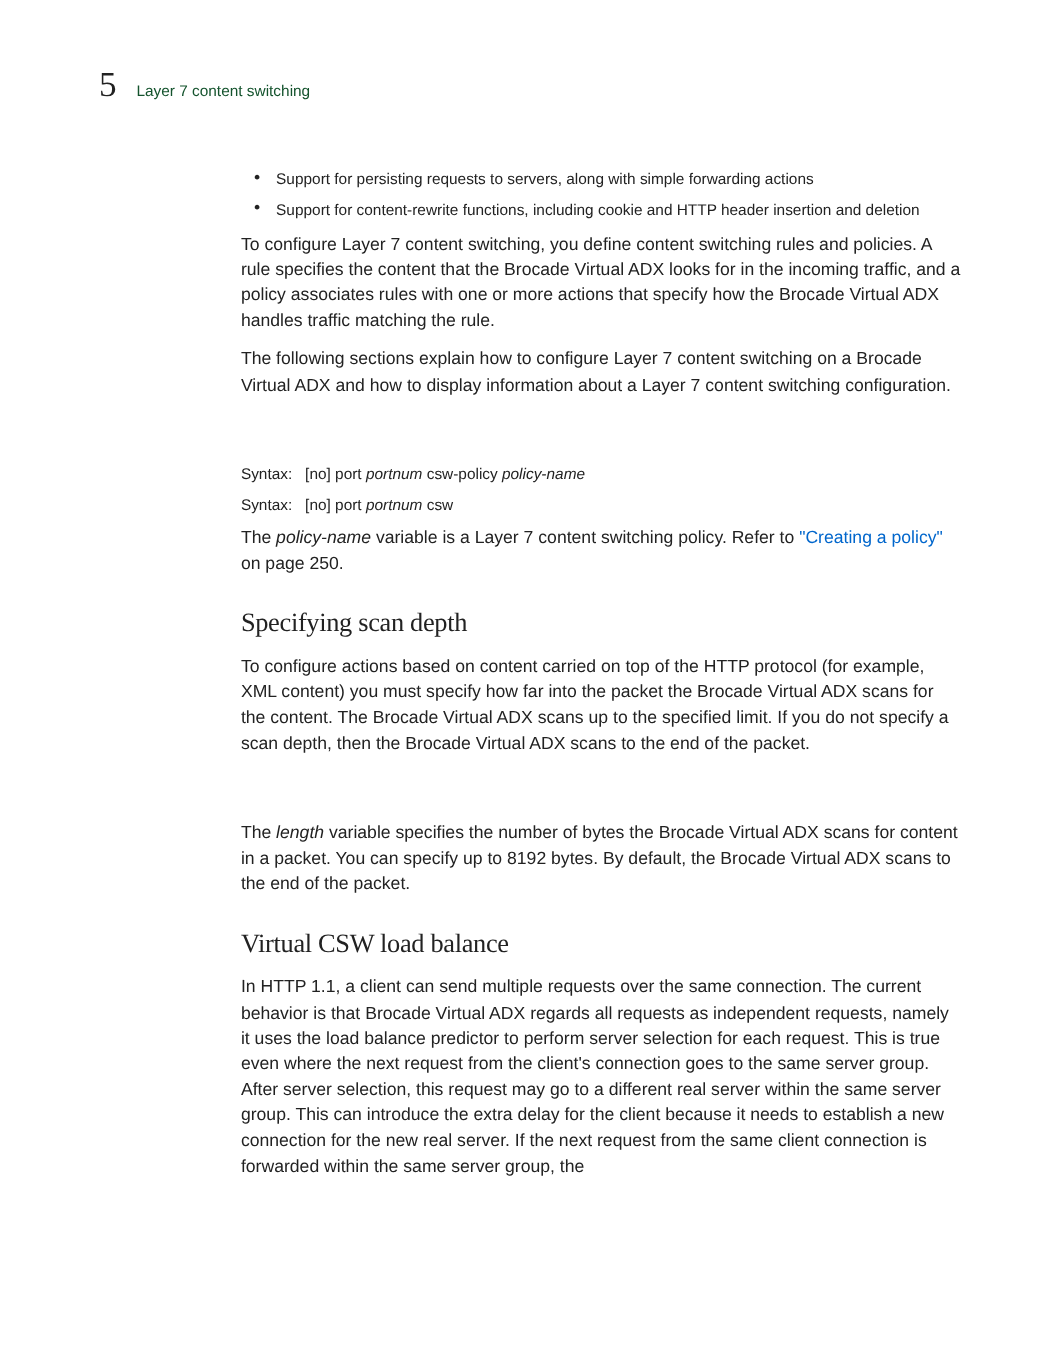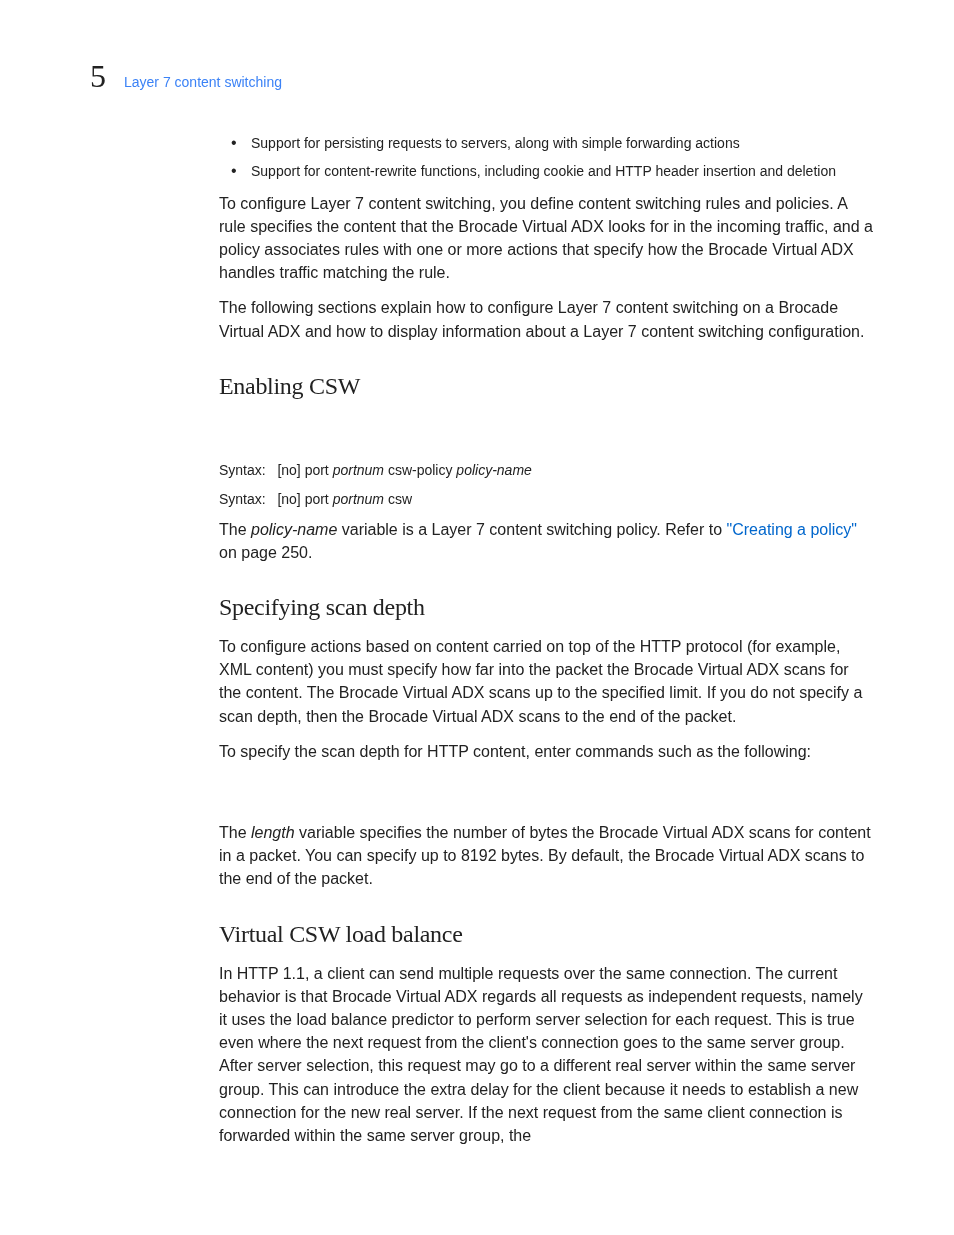--- a/index.html
+++ b/index.html
@@ -20,25 +20,25 @@
     align-items: baseline;
     gap: 18px;
   }
   .chapter-num {
     font-family: Georgia, 'Times New Roman', serif;
     font-size: 32px;
     font-weight: 400;
   }
   .chapter-title {
     font-size: 14px;
-    color: #3b82f6;
+    color: #14532d;
   }
   .content {
     position: absolute;
-    top: 133px;
+    top: 152px;
     left: 219px;
     right: 80px;
   }
   ul.bullets {
     list-style: none;
     margin-bottom: 10px;
   }
   ul.bullets li {
     position: relative;
     padding-left: 32px;
@@ -87,21 +87,20 @@
 <div class="content">
 
   <ul class="bullets">
     <li>Support for persisting requests to servers, along with simple forwarding actions</li>
     <li>Support for content-rewrite functions, including cookie and HTTP header insertion and deletion</li>
   </ul>
 
   <p class="body">To configure Layer 7 content switching, you define content switching rules and policies. A rule specifies the content that the Brocade Virtual ADX looks for in the incoming traffic, and a policy associates rules with one or more actions that specify how the Brocade Virtual ADX handles traffic matching the rule.</p>
   <p class="body">The following sections explain how to configure Layer 7 content switching on a Brocade Virtual ADX and how to display information about a Layer 7 content switching configuration.</p>
 
-  <h2 class="section">Enabling CSW</h2>
 
   <div class="gap-block"></div>
 
   <p class="syntax-line">
     <span class="bold">Syntax:</span> &nbsp;
     <span>[no]</span> 
     <span class="bold">port</span> 
     <span class="italic">portnum</span> 
     <span class="bold">csw-policy</span> 
     <span class="italic">policy-name</span>
@@ -114,21 +113,20 @@
     <span class="italic">portnum</span> 
     <span class="bold">csw</span>
   </p>
 
   <p class="body">
     <span>The </span><span class="italic">policy-name</span><span> variable is a Layer 7 content switching policy. Refer to </span><span class="link">"Creating a policy"</span><span> on page 250.</span>
   </p>
 
   <h2 class="section">Specifying scan depth</h2>
   <p class="body">To configure actions based on content carried on top of the HTTP protocol (for example, XML content) you must specify how far into the packet the Brocade Virtual ADX scans for the content. The Brocade Virtual ADX scans up to the specified limit. If you do not specify a scan depth, then the Brocade Virtual ADX scans to the end of the packet.</p>
-  <p class="body">To specify the scan depth for HTTP content, enter commands such as the following:</p>
 
   <div class="gap-block"></div>
 
 
   <p class="body">
     <span>The </span><span class="italic">length</span><span> variable specifies the number of bytes the Brocade Virtual ADX scans for content in a packet. You can specify up to 8192 bytes. By default, the Brocade Virtual ADX scans to the end of the packet.</span>
   </p>
 
   <h2 class="section">Virtual CSW load balance</h2>
   <p class="body">In HTTP 1.1, a client can send multiple requests over the same connection. The current behavior is that Brocade Virtual ADX regards all requests as independent requests, namely it uses the load balance predictor to perform server selection for each request. This is true even where the next request from the client's connection goes to the same server group. After server selection, this request may go to a different real server within the same server group. This can introduce the extra delay for the client because it needs to establish a new connection for the new real server. If the next request from the same client connection is forwarded within the same server group, the</p>

